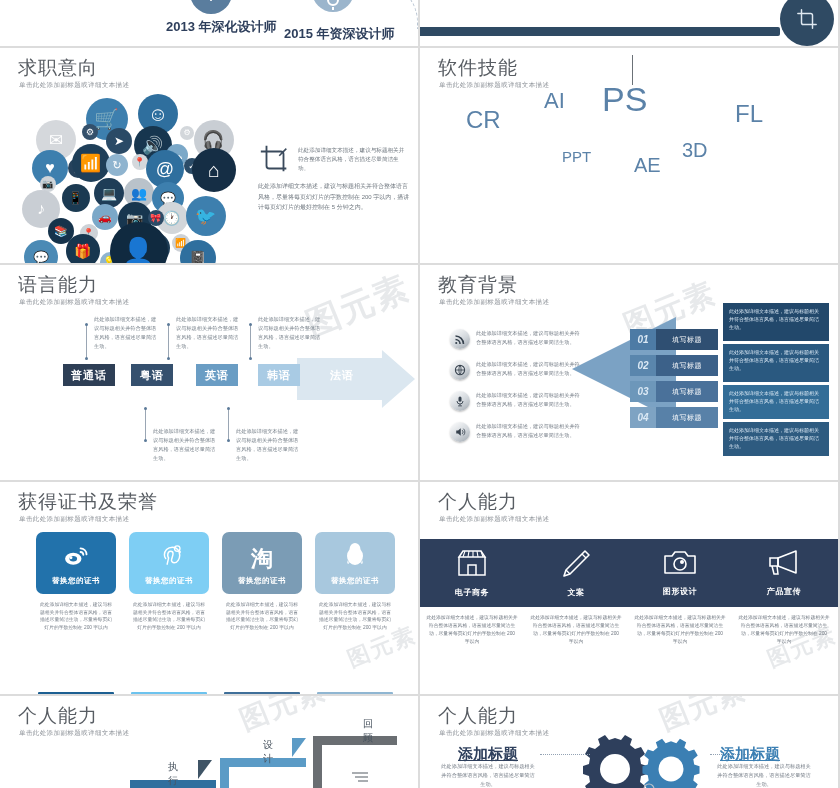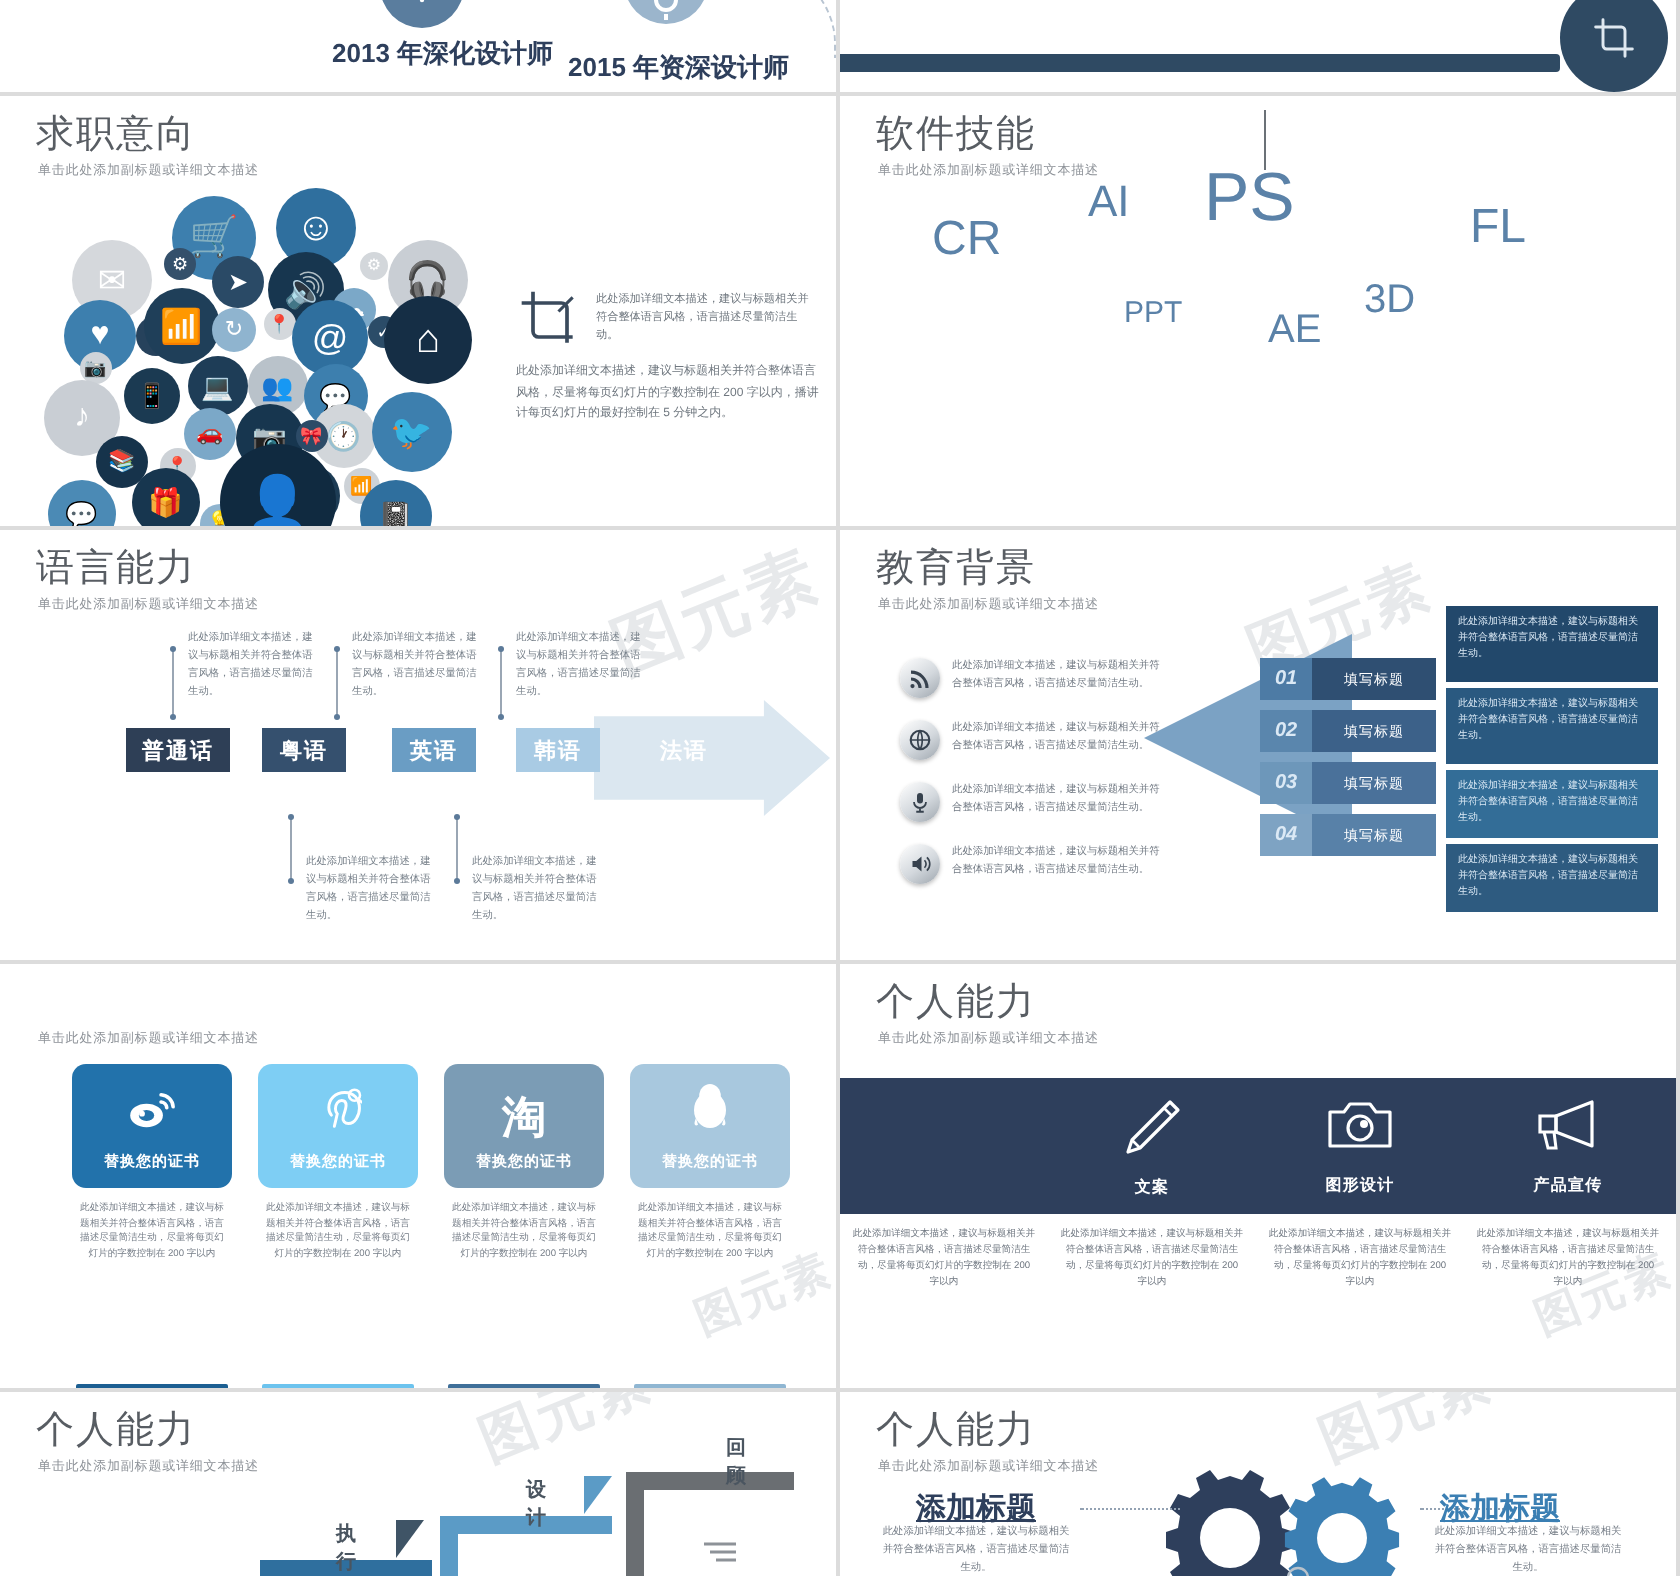--- a/index.html
+++ b/index.html
@@ -164,21 +164,21 @@
   .band{position:absolute;left:0;top:57px;width:100%;height:68px;background:#2e3f5c;}
   .band-cell{position:absolute;top:57px;width:104px;height:68px;
     display:flex;flex-direction:column;align-items:center;justify-content:center;gap:5px;}
   .band-cell .lb{color:#fff;font-size:8px;font-weight:700;letter-spacing:.6px;}
   .band-txt{position:absolute;top:132px;width:104px;font-size:4.8px;
             color:#6f7781;line-height:1.65;text-align:center;padding:0 6px;box-sizing:border-box;}
 
   
   .step{position:absolute;}
   .step .bar{position:absolute;}
-  .step .lbl{position:absolute;font-size:10px;font-weight:700;color:#4a5560;}
+  .step .lbl{position:absolute;font-size:10px;font-weight:400;color:#4a5560;}
   .tri{position:absolute;width:0;height:0;}
 
   
   .gear-lbl{position:absolute;font-size:15px;font-weight:700;text-decoration:underline;}
   .gear-tx{position:absolute;width:96px;font-size:5.2px;color:#757d87;line-height:1.7;text-align:center;}
   .dotline{position:absolute;height:1px;border-top:1px dotted #93a2b3;}
 </style>
 </head>
 <body>
 
@@ -392,20 +392,21 @@
       <div class="num-box" style="top:142px;background:#7ea3c3">04</div>
       <div class="ttl-box" style="top:142px;background:#5881a8">填写标题</div>
       <div class="det-box" style="top:157px;background:#2e5b80;height:34px">此处添加详细文本描述，建议与标题相关并符合整体语言风格，语言描述尽量简洁生动。</div>
     </div>
   </div>
 
   <div class="row-c" style="display:contents">
 
     
     <div class="slide" style="height:212px">
+      <div class="s-title">获得证书及荣誉</div>
       <div class="s-sub">单击此处添加副标题或详细文本描述</div>
       <div class="wm small" style="right:0px;top:150px;font-size:22px">图元素</div>
 
       <div class="cert" style="left:36px">
         <div class="card" style="background:#2272ab">
           <div class="gl">
             <svg width="26" height="20" viewBox="0 0 28 22">
               <ellipse cx="11" cy="14" rx="9" ry="6.5" fill="#fff"></ellipse>
               <ellipse cx="11" cy="14" rx="4.2" ry="3" fill="#2272ab"></ellipse>
               <circle cx="8.5" cy="13" r="1.6" fill="#fff"></circle>
@@ -460,20 +461,29 @@
     </div>
 
     
     <div class="slide" style="height:212px">
       <div class="s-title">个人能力</div>
       <div class="s-sub">单击此处添加副标题或详细文本描述</div>
       <div class="wm small" style="right:0px;top:150px;font-size:22px">图元素</div>
 
       <div class="band"></div>
 
+      <div class="band-cell" style="left:0px">
+        <div>
+          <svg width="34" height="30" viewBox="0 0 34 30">
+            <path d="M4 9 L8 3 h18 l4 6 z M4 9 h26 v18 H4 z M13 17 h8 v10 h-8 z" fill="none" stroke="#fff" stroke-width="1.5"></path>
+            <path d="M10 3 l-2 6 M14 3 l-1 6 M18 3 l0 6 M22 3 l1 6 M26 3 l2 6" stroke="#fff" stroke-width="1.1"></path>
+          </svg>
+        </div>
+        <div class="lb">电子商务</div>
+      </div>
       <div class="band-cell" style="left:104px">
         <div>
           <svg width="32" height="30" viewBox="0 0 32 30">
             <path d="M25 3 l4 4 -19 19 -6 2 2 -6 z" fill="none" stroke="#fff" stroke-width="1.6" stroke-linejoin="round"></path>
             <path d="M22 6 l4 4 M6 22 l4 4" stroke="#fff" stroke-width="1.3"></path>
           </svg>
         </div>
         <div class="lb">文案</div>
       </div>
       <div class="band-cell" style="left:208px">

